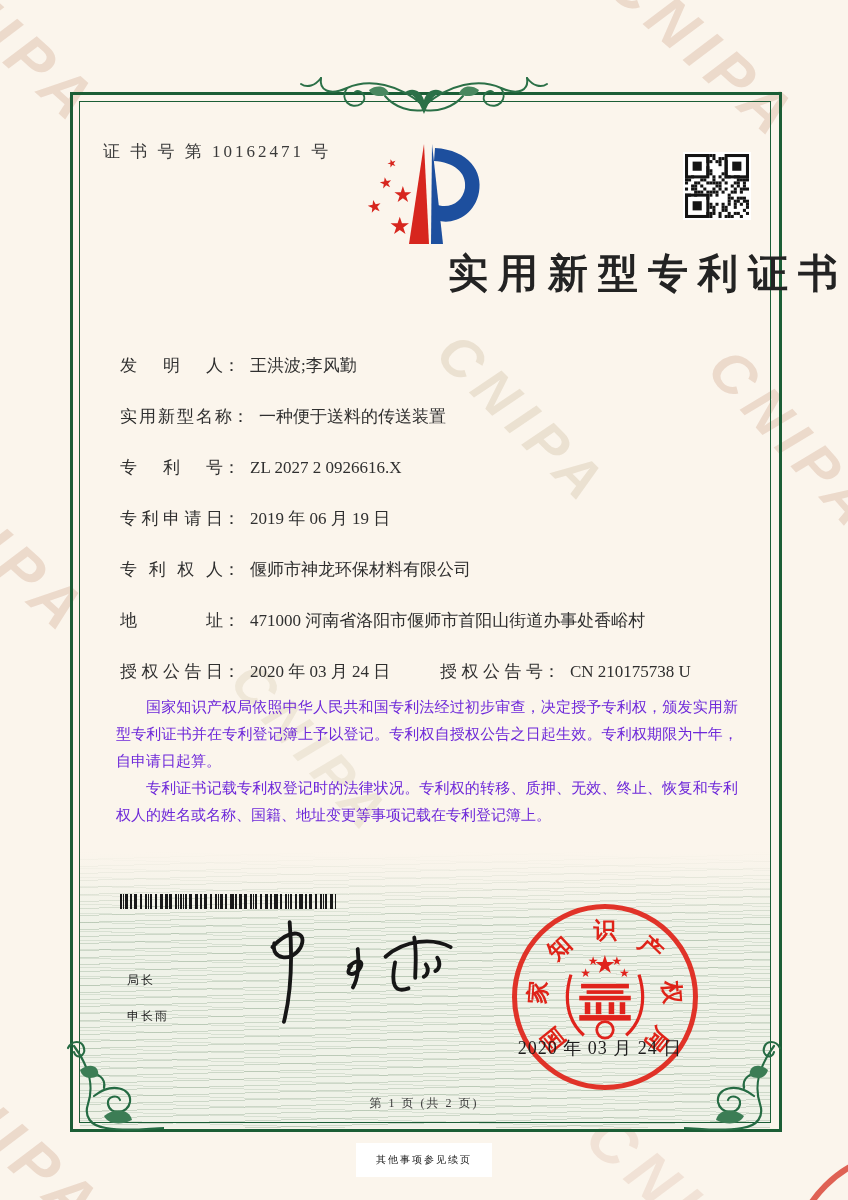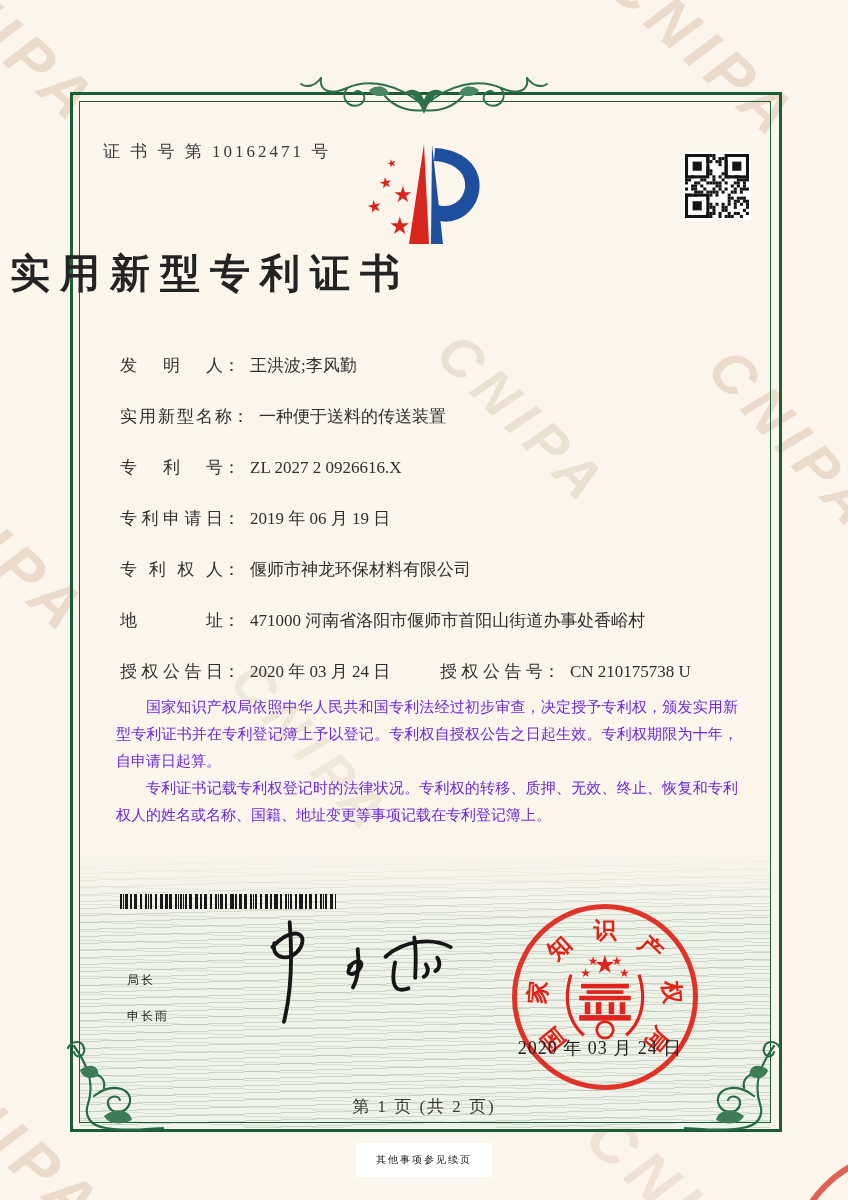--- a/index.html
+++ b/index.html
@@ -33,21 +33,21 @@
       #eff2e8;
   }
   
   .cert-no{position:absolute;left:103px;top:140px;z-index:5;
     font-size:17px;letter-spacing:3px;color:#3a3a3a;}
   .logo{position:absolute;left:345px;top:140px;width:180px;height:112px;z-index:5;}
   .logo .star{position:absolute;color:#d7261e;line-height:1;
     font-family:"DejaVu Sans",sans-serif;}
   .qr{position:absolute;left:683px;top:152px;width:64px;height:64px;z-index:5;
     background:#fff;padding:2px;}
-  .title{position:absolute;left:0;right:0;top:246px;z-index:5;text-align:left;
+  .title{position:absolute;left:0;right:0;top:246px;z-index:5;text-align:right;
     font-size:40px;font-weight:700;letter-spacing:10px;text-indent:10px;color:#232323;}
   
   .fields{position:absolute;left:120px;top:356px;width:636px;z-index:5;
     font-size:17px;color:#2f2f2f;}
   .frow{margin-bottom:31px;line-height:20px;position:relative;white-space:nowrap;}
   .lbl{display:inline-block;width:103px;text-align:justify;text-align-last:justify;vertical-align:top;}
   .val{margin-left:10px;}
   .grant-no-group{position:absolute;left:320px;top:0;}
   
   .paras{position:absolute;left:116px;top:694px;width:622px;z-index:5;
@@ -67,21 +67,21 @@
   
   .seal{position:absolute;left:512px;top:904px;width:176px;height:176px;z-index:6;
     border:5px solid rgba(224,35,24,.92);border-radius:50%;}
   .seal-arc span{position:absolute;left:50%;top:50%;z-index:2;
     font-size:23px;font-weight:700;color:#df2318;line-height:1;}
   .emblem{position:absolute;left:50%;top:50%;transform:translate(-50%,-54%);}
   .seal-date{position:absolute;left:478px;top:1036px;width:244px;z-index:7;
     text-align:center;font-size:18px;color:#1c1c1c;letter-spacing:1px;}
   
   .page-num{position:absolute;left:0;right:0;top:1095px;z-index:5;text-align:center;
-    font-size:17px;letter-spacing:2px;color:#3a3a3a;}
+    font-size:12px;letter-spacing:2px;color:#3a3a3a;}
   .cont-note{position:absolute;left:50%;top:1143px;transform:translateX(-50%);z-index:5;
     background:#ffffff;padding:10px 20px;font-size:10px;letter-spacing:2px;color:#222;}
   .red-arc{position:absolute;left:788px;top:1148px;width:230px;height:230px;z-index:2;
     border:6px solid rgba(213,48,34,.75);border-radius:50%;}
 </style>
 </head>
 <body>
 
 <div class="wm" style="left:-60px;top:-70px;transform:rotate(42deg);">CNIPA</div>
 <div class="wm" style="left:640px;top:-55px;transform:rotate(42deg);">CNIPA</div>

